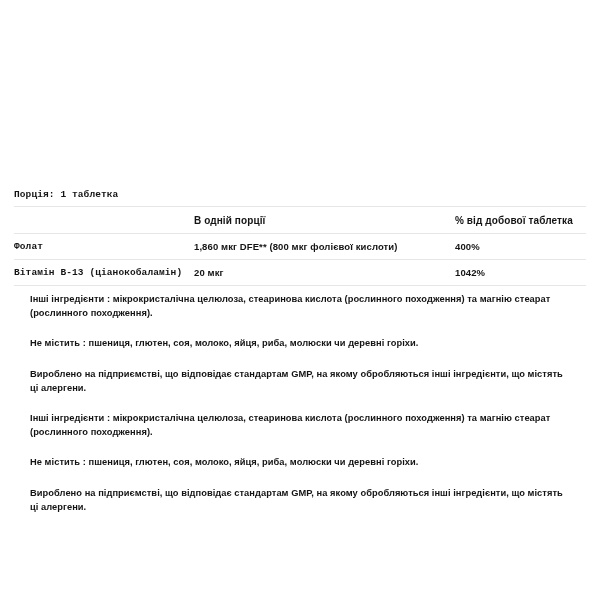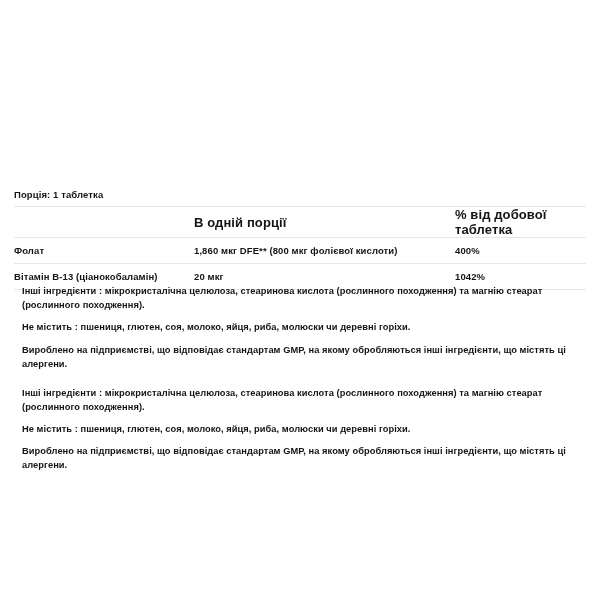--- a/index.html
+++ b/index.html
@@ -56,36 +56,36 @@
     font-weight: bold;
     font-size: 9.5px;
     letter-spacing: 0.1px;
     color: #141414;
   }
 
   
   .head-row td {
     height: 26px;
     font-weight: bold;
-    font-size: 13px;
+    font-size: 10px;
     letter-spacing: 0.1px;
     color: #141414;
   }
 
   
   .nutrient-row td {
     height: 25px;
     font-weight: bold;
     font-size: 9.5px;
     letter-spacing: 0.1px;
     color: #141414;
     margin-left: 48px;
   }
 
-  .cell-name   { padding-left: 2px; }
+  .cell-name   { padding-left: 2px; font-family: Liberation Mono, monospace; }
   .cell-amount { padding-left: 0; }
   .cell-dv     { padding-left: 0; }
 
   
   .notes {
     position: absolute;
     left: 14px;
     top: 276px;
     width: 570px;
   }
@@ -93,21 +93,21 @@
   .note-block {
     font-size: 9.3px;
     font-weight: bold;
     line-height: 14.2px;
     color: #141414;
     letter-spacing: 0.05px;
     margin: 0 0 14.5px 0;
   }
 
   .note-block p {
-    margin: 8px;
+    margin: 16px;
   }
 </style>
 </head>
 <body>
 
 <div class="page">
 
   <div class="facts-wrap">
     <table class="facts">
       <colgroup>

